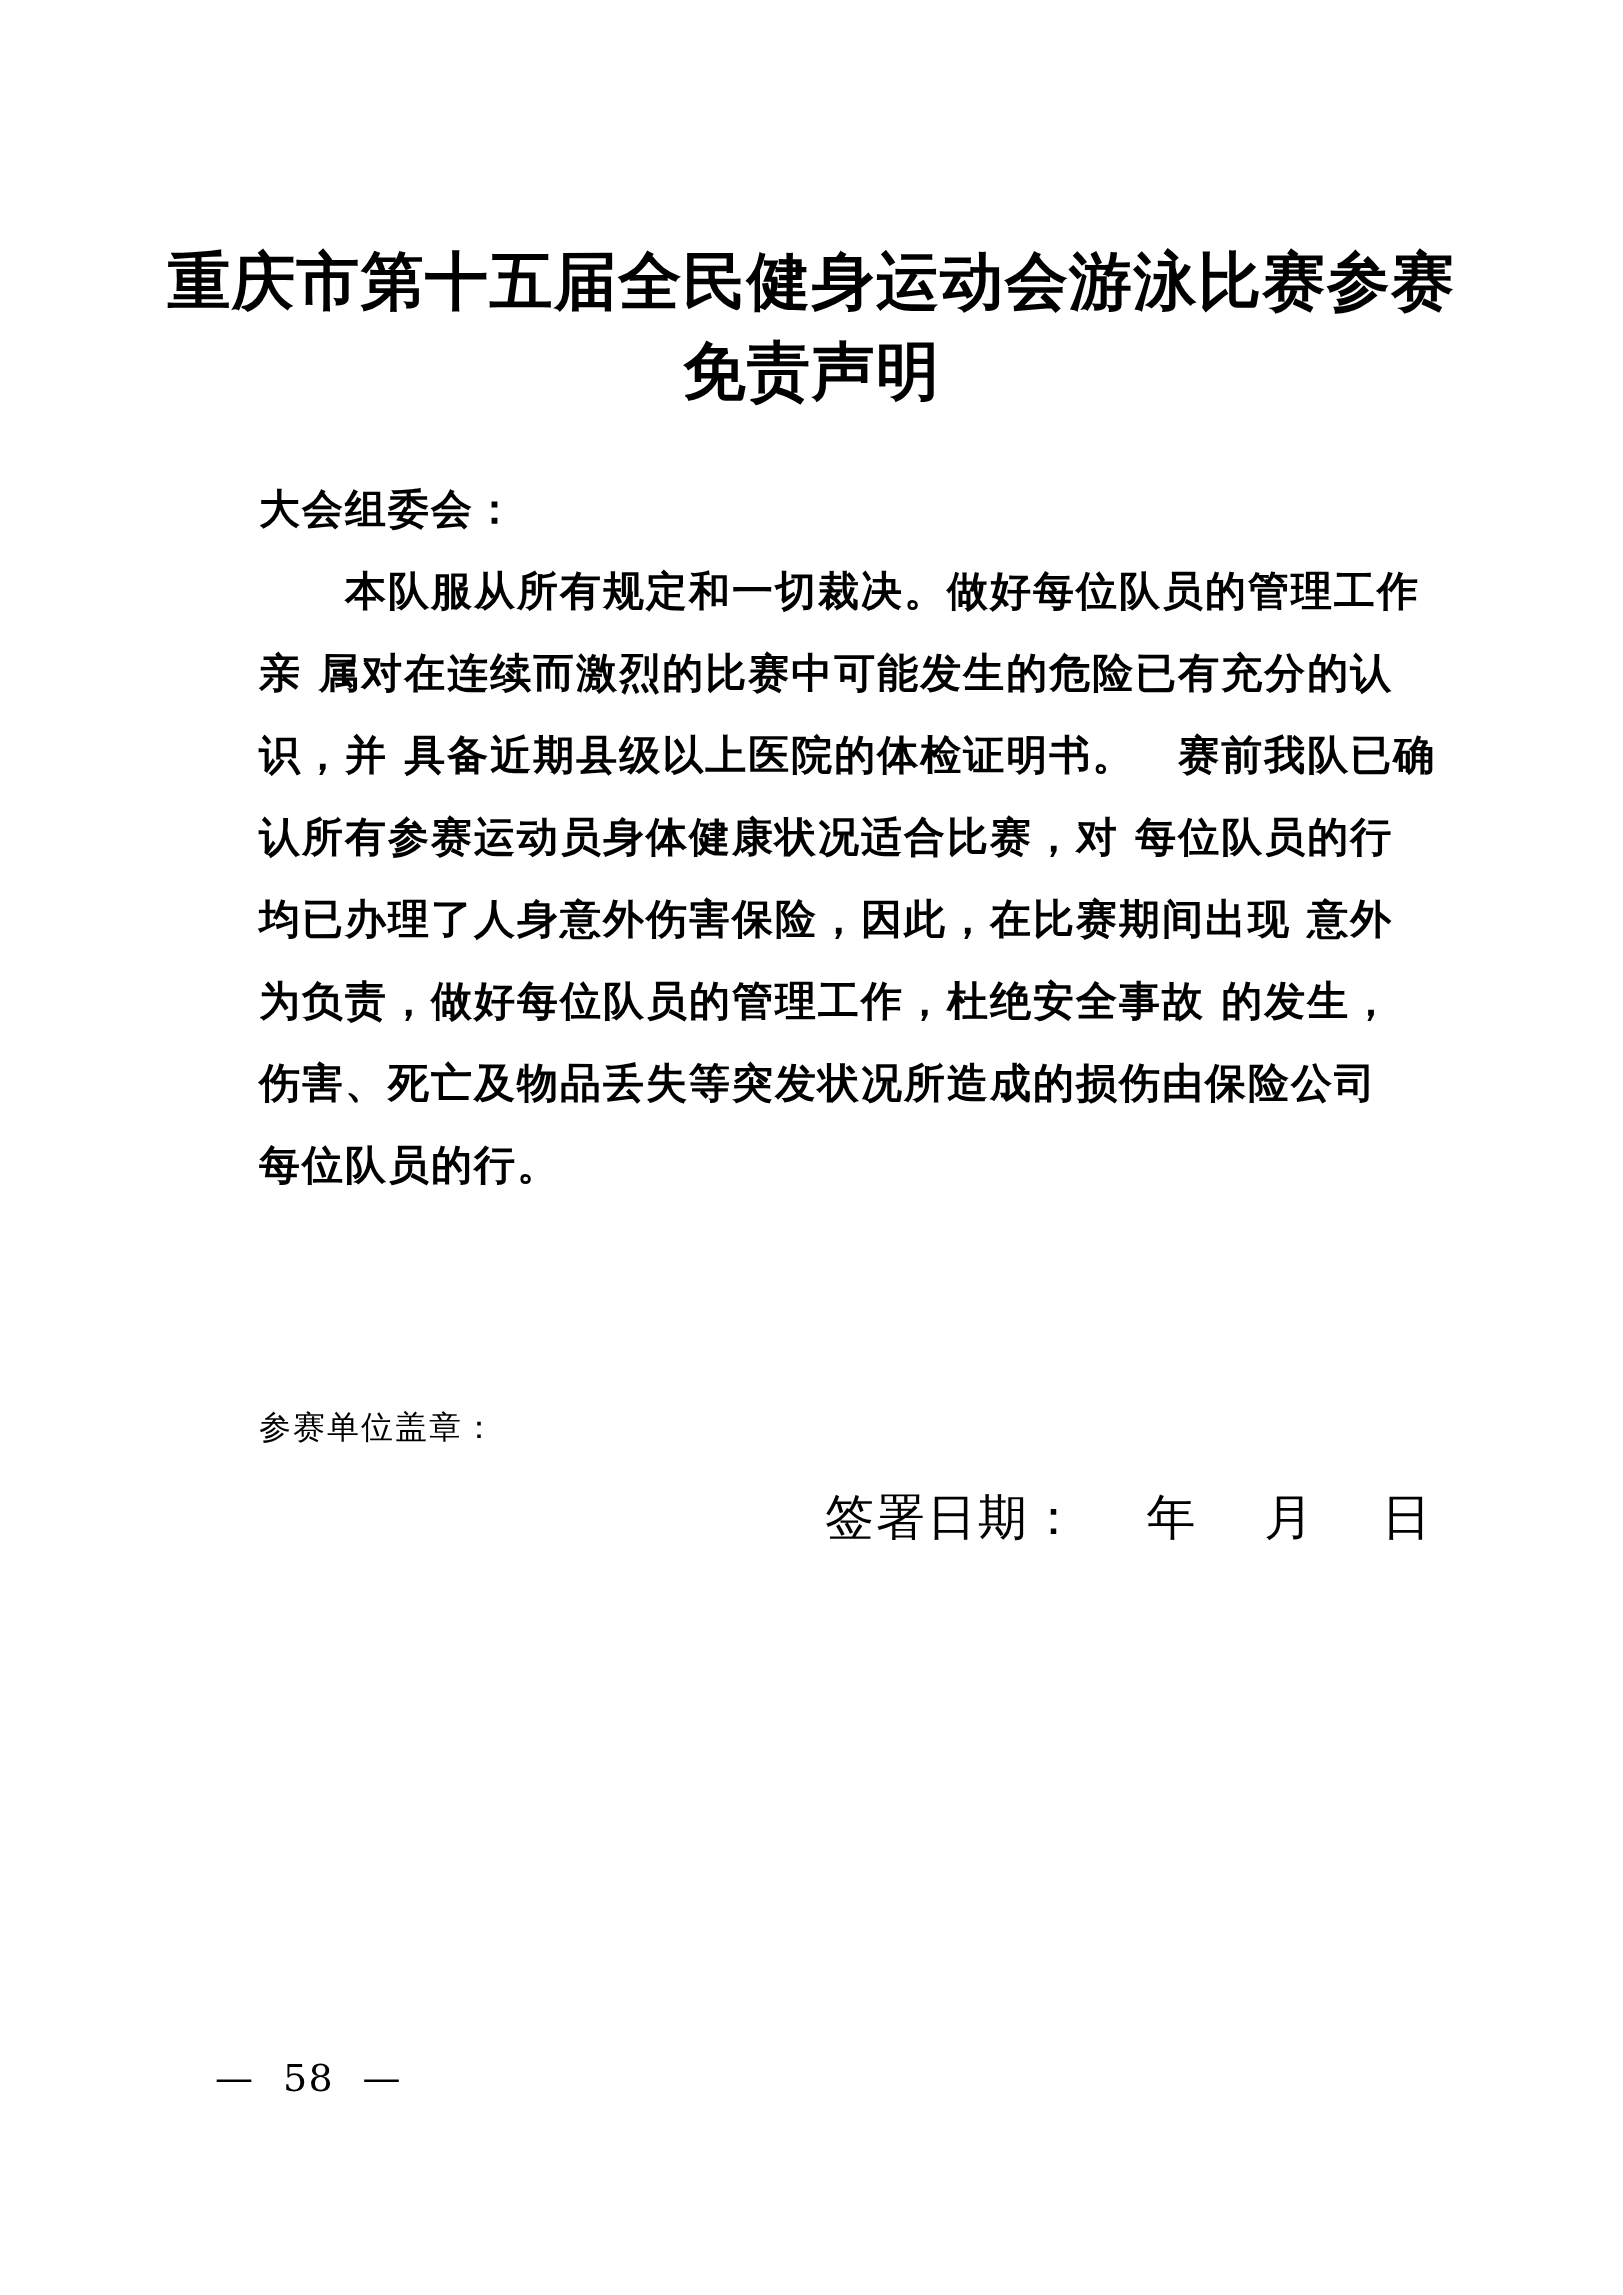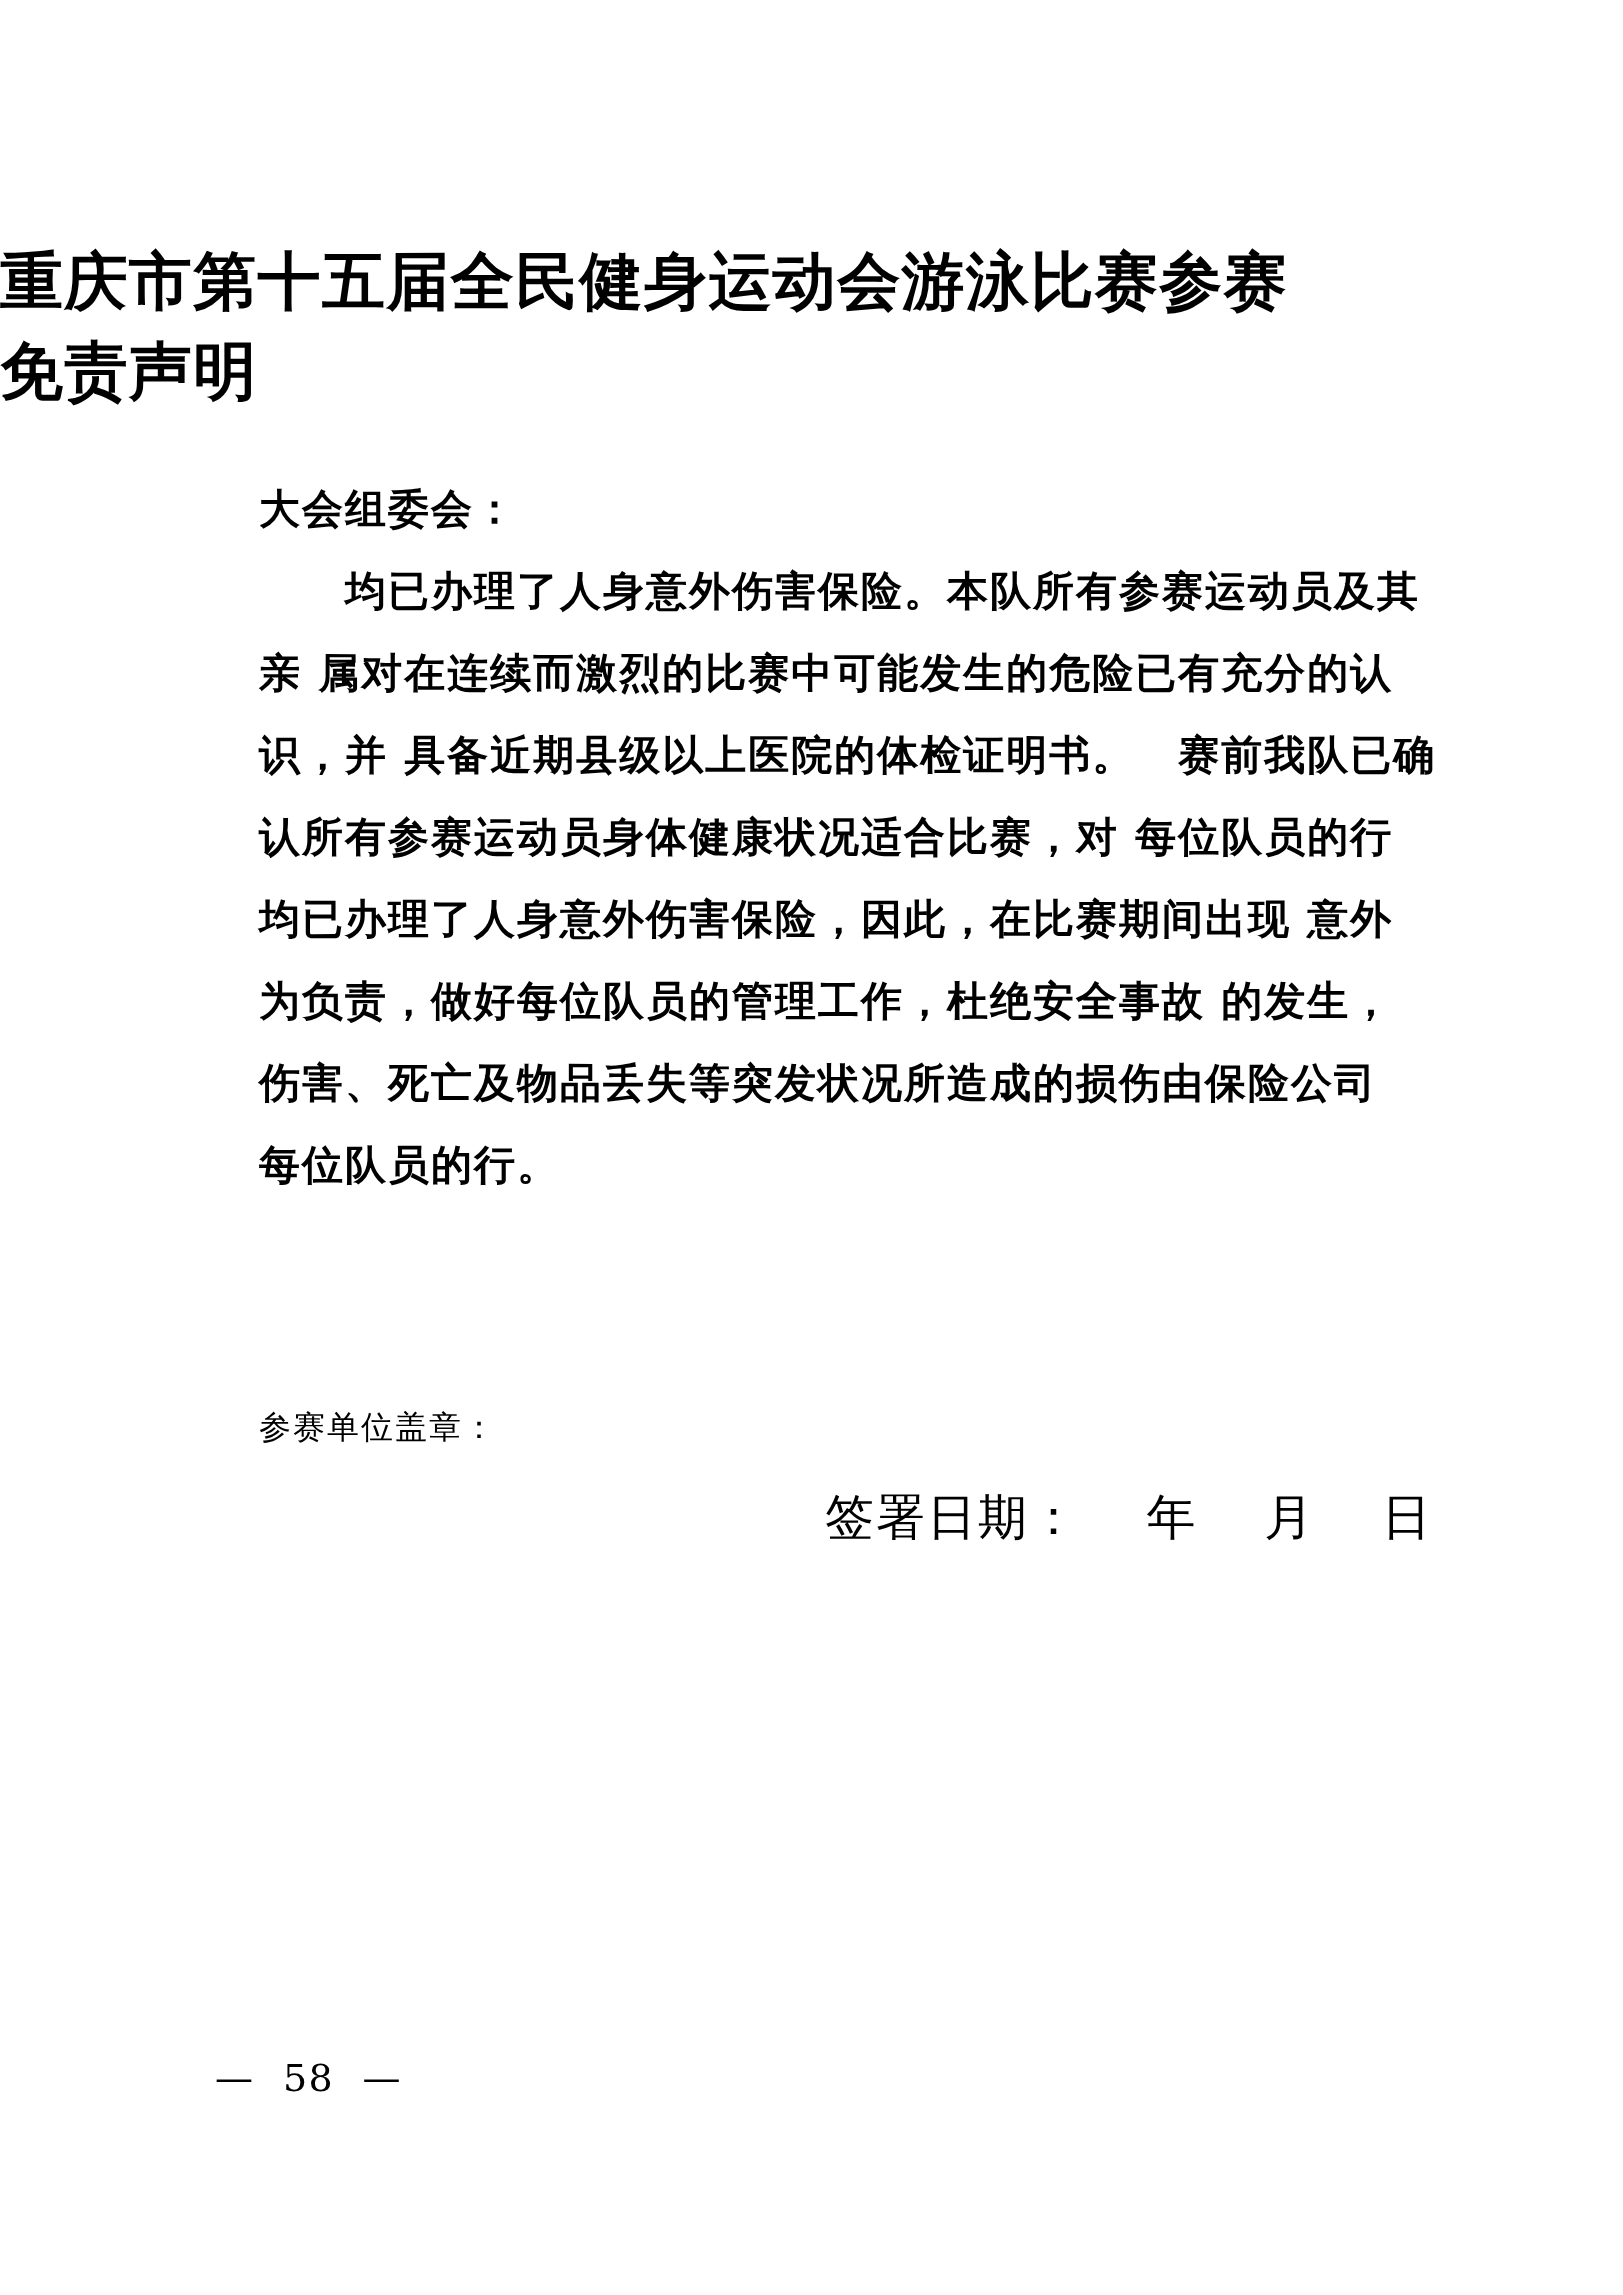--- a/index.html
+++ b/index.html
@@ -14,21 +14,21 @@
     background: #ffffff;
     color: #000000;
     font-family: "DejaVu Serif", "Liberation Serif", serif;
     overflow: hidden;
   }
   .doc-title {
     position: absolute;
     top: 236px;
     left: 0;
     width: 100%;
-    text-align: left;
+    text-align: center;
     font-size: 63px;
     line-height: 90px;
     font-weight: bold;
     letter-spacing: 1.4px;
     white-space: nowrap;
   }
   .doc-body {
     position: absolute;
     left: 259px;
     top: 468px;
@@ -76,21 +76,21 @@
 
 <div class="page">
 
   <div class="doc-title">
     <div>重庆市第十五届全民健身运动会游泳比赛参赛</div>
     <div>免责声明</div>
   </div>
 
   <div class="doc-body">
     <div class="para-line">大会组委会：</div>
-    <div class="para-line indent">均已办理了人身意外伤害保险。本队所有参赛运动员及其</div>
+    <div class="para-line indent">本队服从所有规定和一切裁决。做好每位队员的管理工作</div>
     <div class="para-line">亲 属对在连续而激烈的比赛中可能发生的危险已有充分的认</div>
     <div class="para-line">识，并 具备近期县级以上医院的体检证明书。　赛前我队已确</div>
     <div class="para-line">认所有参赛运动员身体健康状况适合比赛，对 每位队员的行</div>
     <div class="para-line">均已办理了人身意外伤害保险，因此，在比赛期间出现 意外</div>
     <div class="para-line">为负责，做好每位队员的管理工作，杜绝安全事故 的发生，</div>
     <div class="para-line">伤害、死亡及物品丢失等突发状况所造成的损伤由保险公司</div>
     <div class="para-line">每位队员的行。</div>
   </div>
 
   <div class="sig-label sig-stamp">参赛单位盖章：</div>

